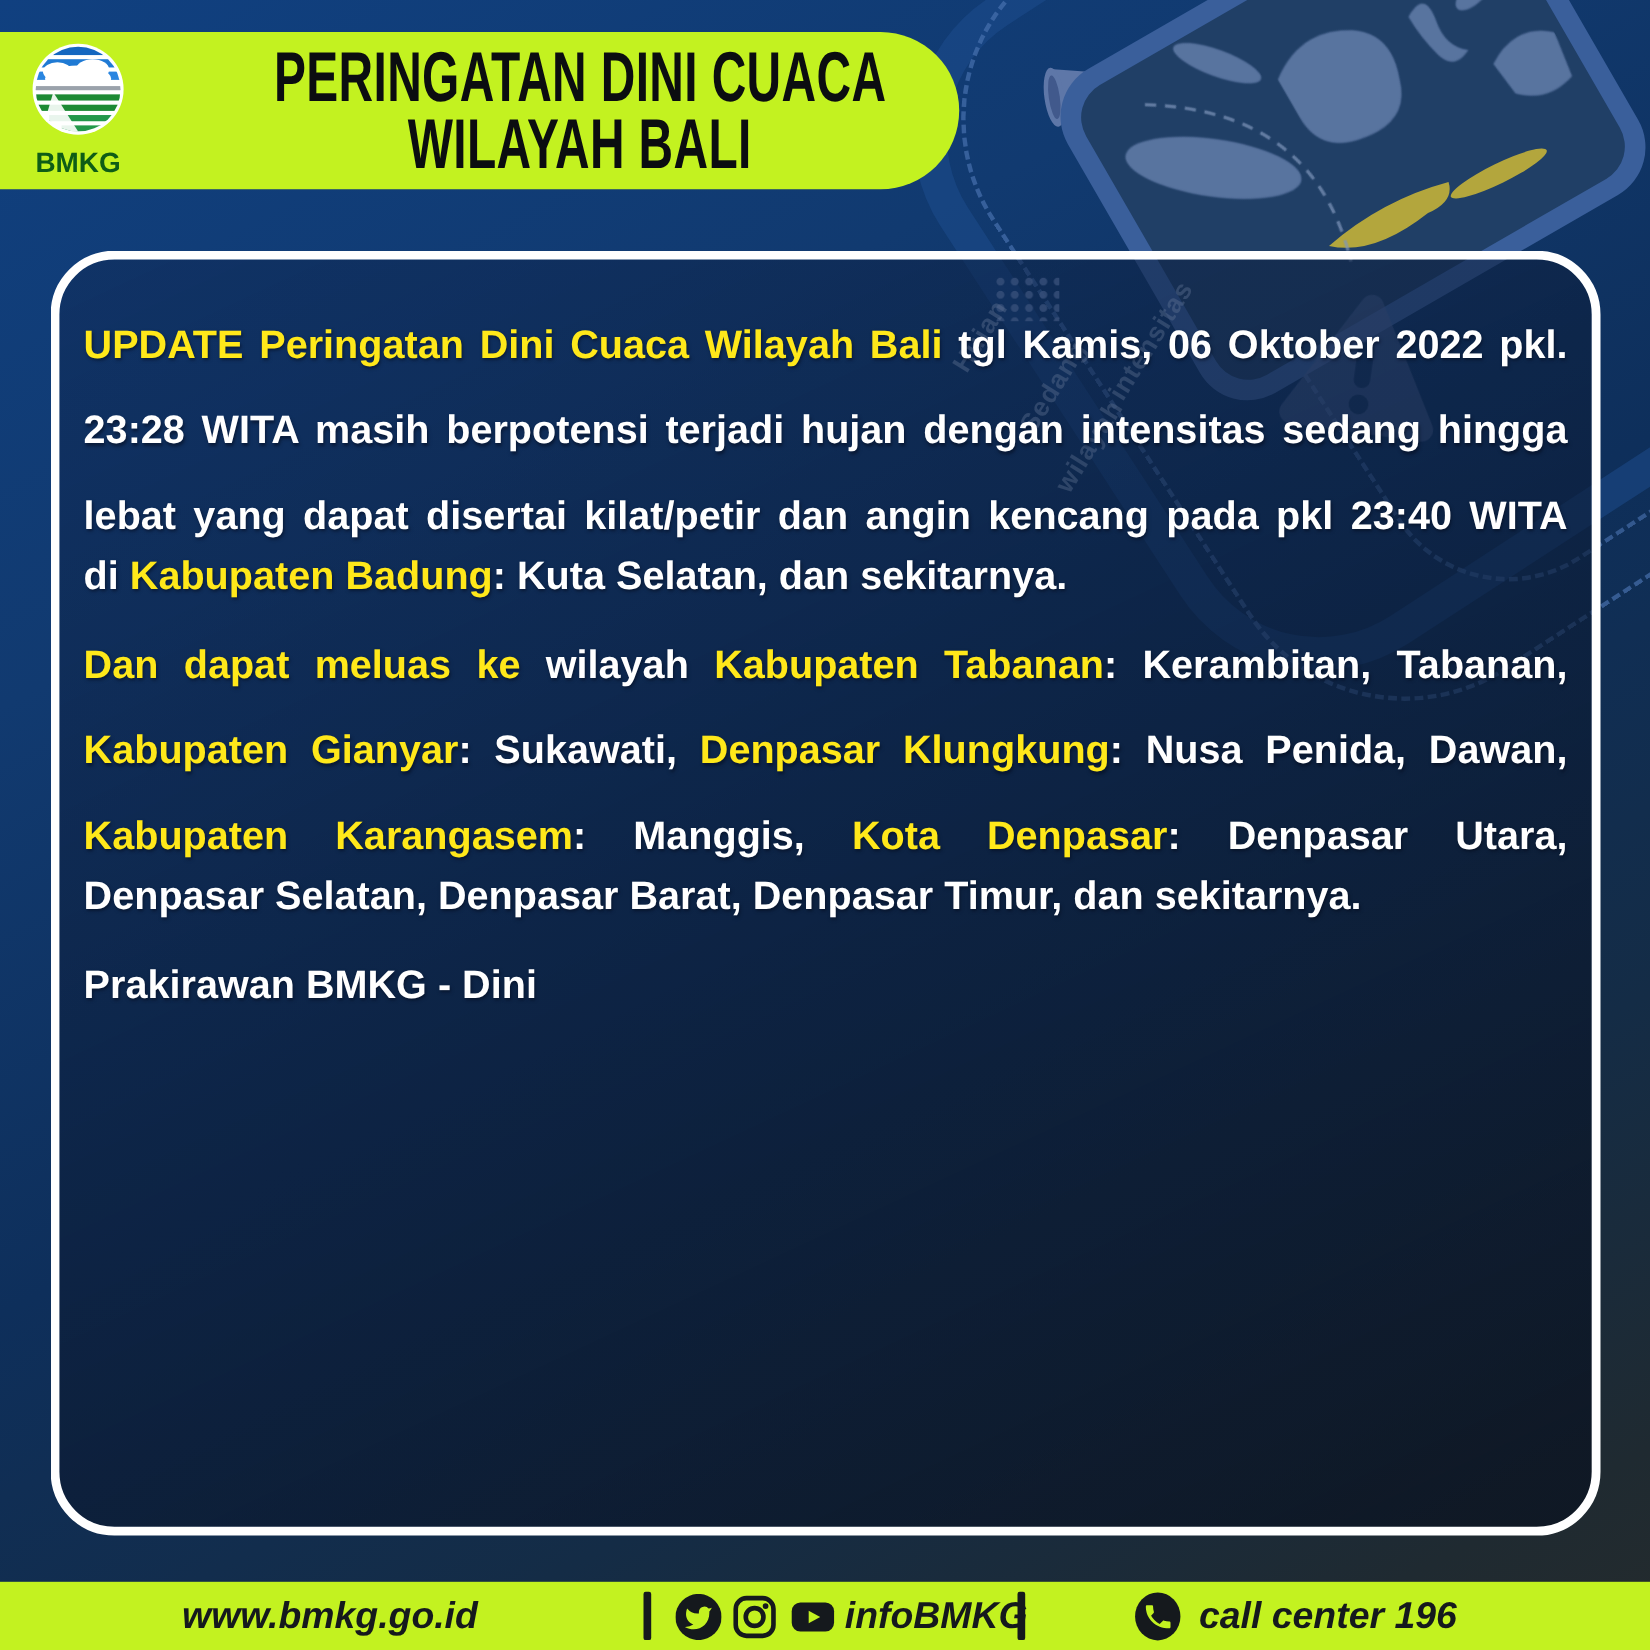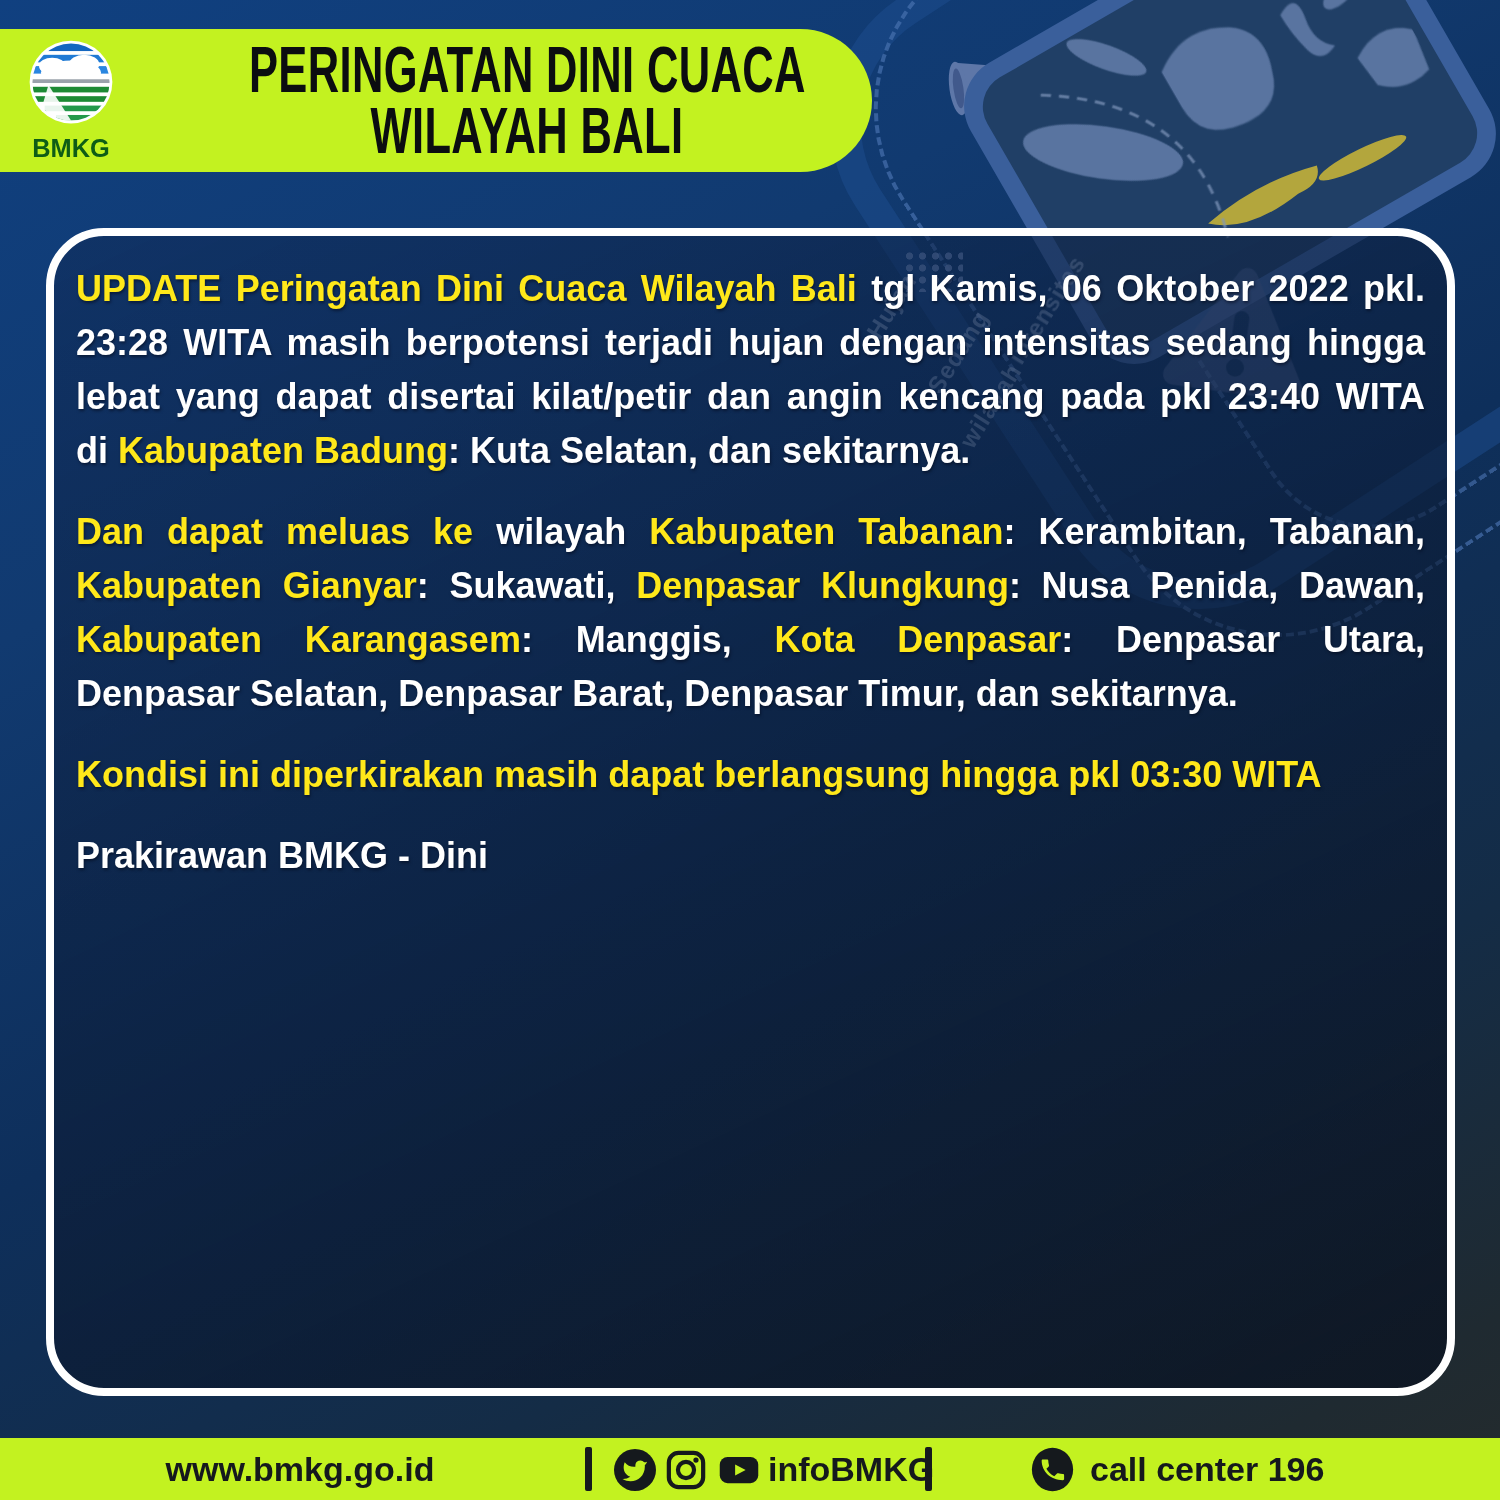--- a/index.html
+++ b/index.html
@@ -36,25 +36,25 @@
     font-size:64px;line-height:61px;letter-spacing:.5px;}
   .squeeze{display:inline-block;transform:scaleX(.68);transform-origin:50% 50%;white-space:nowrap;}
   
   .panel{position:absolute;z-index:2;left:46px;top:228px;width:1409px;height:1168px;
     box-sizing:border-box;border:8px solid #ffffff;border-radius:58px;
     background:linear-gradient(155deg,rgba(16,42,86,.52),rgba(13,30,58,.62) 45%,rgba(10,18,32,.74));
     padding:26px 22px;}
   .para{margin:0 0 27px 0;}
   .line{font-weight:bold;font-size:36px;line-height:54px;color:var(--text-white);
         text-shadow:1px 2px 3px rgba(4,10,25,.55);}
-  .line.fill{text-align:justify;text-align-last:justify;}
+  .line.fill{text-align:justify;text-align-last:justify;margin-top:24px;}
   .yellow{color:var(--highlight-yellow);}
   
   .footer{position:absolute;z-index:3;left:0;bottom:0;width:1500px;height:62px;
-    background:var(--accent-green);color:var(--footer-text);}
+    background:var(--accent-green);color:var(--footer-text);font-style:italic;}
   .footer .item{position:absolute;top:0;height:62px;line-height:62px;
     font-weight:bold;font-size:34px;}
   .f-website{left:40px;width:520px;text-align:center;}
   .f-sep{top:9px;width:7px;height:44px;background:var(--footer-text);border-radius:2px;position:absolute;}
   .f-sep1{left:585px;}
   .f-sep2{left:925px;}
   .f-social{left:614px;top:11px;position:absolute;display:flex;gap:9px;}
   .f-social svg{display:block;}
   .f-handle{left:768px;}
   .f-phoneicon{left:1030px;top:9px;position:absolute;}
@@ -153,23 +153,20 @@
           <div class="line fill"><span class="yellow">UPDATE Peringatan Dini Cuaca Wilayah Bali</span><span> tgl Kamis, 06 Oktober 2022 pkl.</span></div>
           <div class="line fill"><span>23:28 WITA masih berpotensi terjadi hujan dengan intensitas sedang hingga</span></div>
           <div class="line fill"><span>lebat yang dapat disertai kilat/petir dan angin kencang pada pkl 23:40 WITA</span></div>
           <div class="line"><span>di </span><span class="yellow">Kabupaten Badung</span><span>: Kuta Selatan, dan sekitarnya.</span></div>
         </div>
         <div class="para">
           <div class="line fill"><span class="yellow">Dan dapat meluas ke</span><span> wilayah </span><span class="yellow">Kabupaten Tabanan</span><span>: Kerambitan, Tabanan,</span></div>
           <div class="line fill"><span class="yellow">Kabupaten Gianyar</span><span>: Sukawati, </span><span class="yellow">Denpasar Klungkung</span><span>: Nusa Penida, Dawan,</span></div>
           <div class="line fill"><span class="yellow">Kabupaten Karangasem</span><span>: Manggis, </span><span class="yellow">Kota Denpasar</span><span>: Denpasar Utara,</span></div>
           <div class="line"><span>Denpasar Selatan, Denpasar Barat, Denpasar Timur, dan sekitarnya.</span></div>
-        </div>
-        <div class="para">
-          <div class="line"><span class="yellow">Kondisi ini diperkirakan masih dapat berlangsung hingga pkl 03:30 WITA</span></div>
         </div>
         <div class="para">
           <div class="line"><span>Prakirawan BMKG - Dini</span></div>
         </div>
       </div>
   </div>
 
   <div class="footer">
     <div class="item f-website">www.bmkg.go.id</div>
     <div class="f-sep f-sep1"></div>

